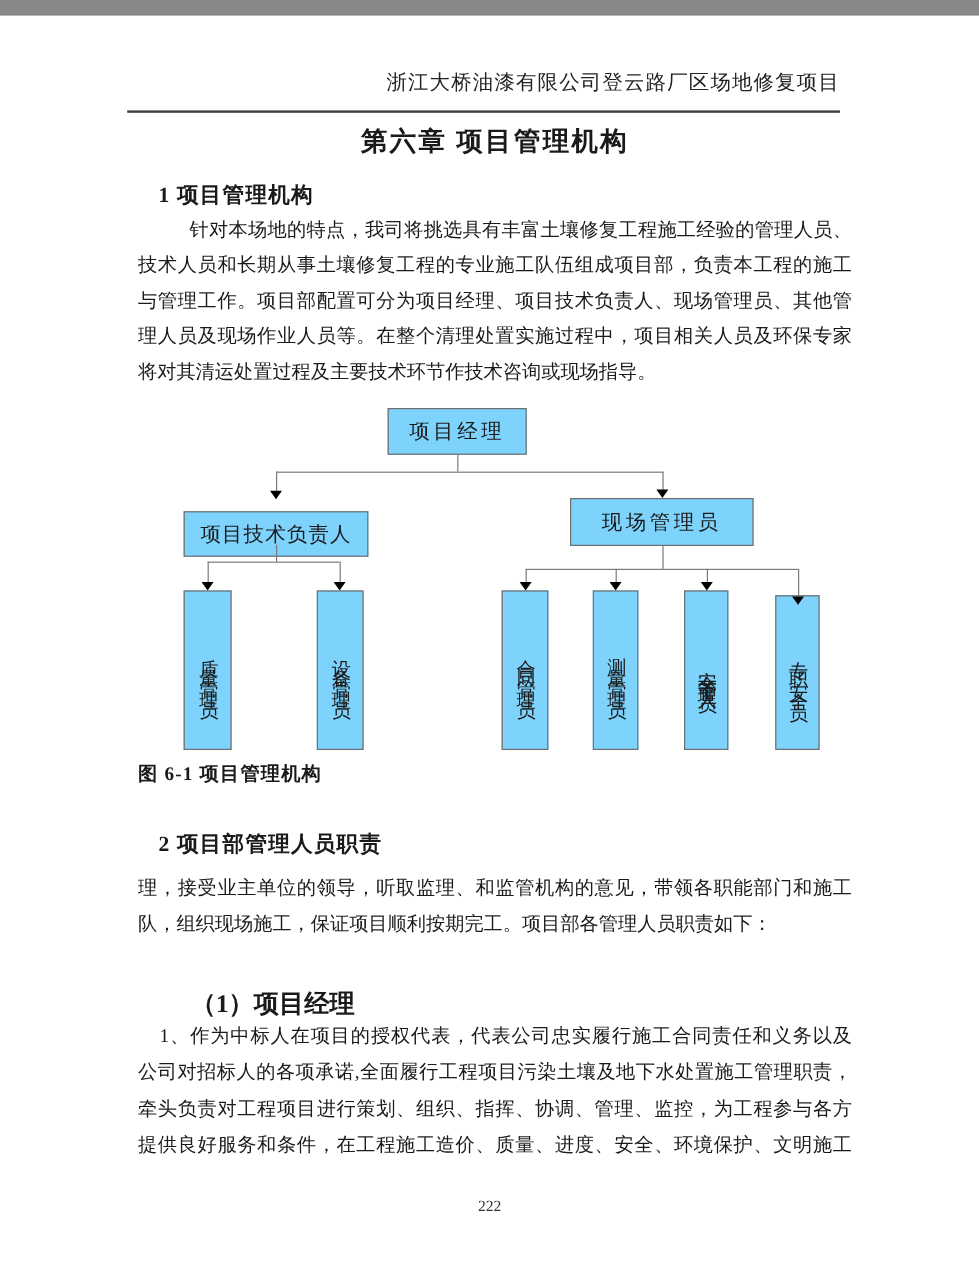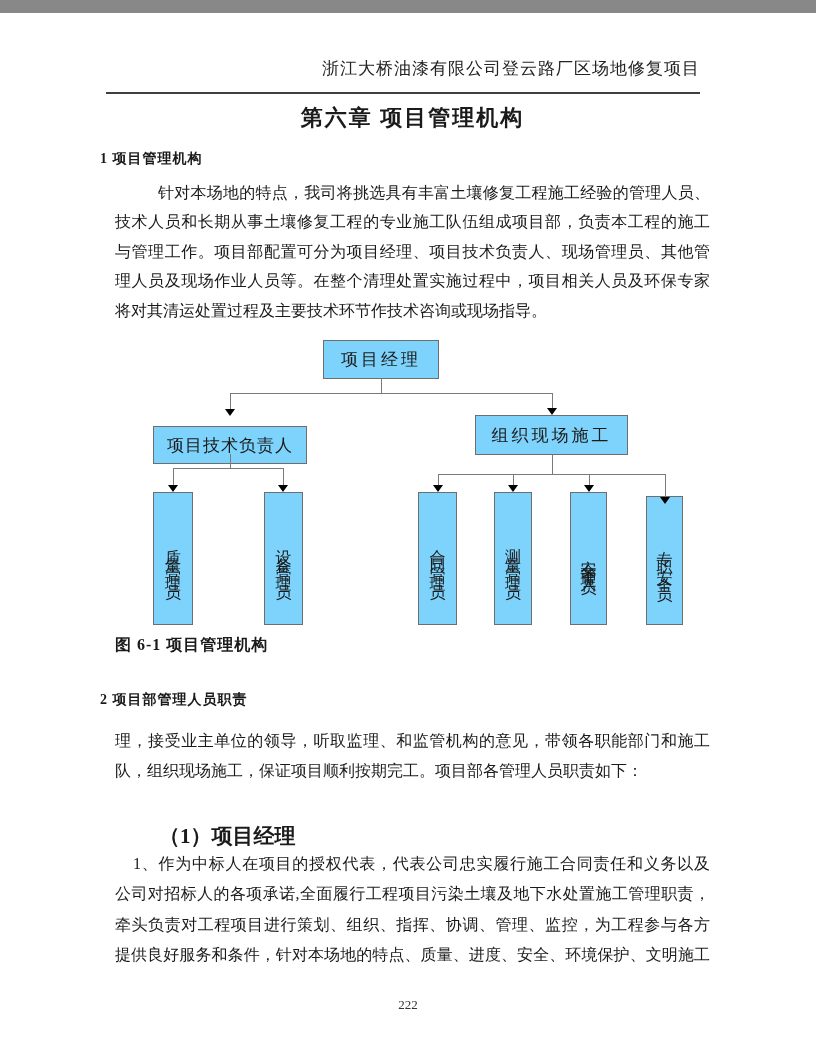--- a/index.html
+++ b/index.html
@@ -25,21 +25,21 @@
   }
   .header-rule{
     top:79px;left:106px;width:594px;height:2px;background:#3f3f3f;
   }
   
   .doc-title{
     top:90px;left:115px;width:595px;text-align:center;
     font-size:22px;font-weight:bold;letter-spacing:2px;
   }
   .sec-heading{
-    left:100px;font-size:14px;font-weight:bold;letter-spacing:1px;
+    left:132px;font-size:18px;font-weight:bold;letter-spacing:1px;
   }
   
   .para{left:115px;width:595px;font-size:16px;}
   .pline{
     text-align:justify;text-align-last:justify;
     overflow:hidden;white-space:nowrap;
   }
   .p1 .pline{height:29.4px;line-height:29.4px;}
   .p2 .pline{height:30px;line-height:30px;}
   .p3 .pline{height:30.4px;line-height:30.4px;}
@@ -99,21 +99,21 @@
     <div class="pline">技术人员和长期从事土壤修复工程的专业施工队伍组成项目部，负责本工程的施工</div>
     <div class="pline">与管理工作。项目部配置可分为项目经理、项目技术负责人、现场管理员、其他管</div>
     <div class="pline">理人员及现场作业人员等。在整个清理处置实施过程中，项目相关人员及环保专家</div>
     <div class="pline last">将对其清运处置过程及主要技术环节作技术咨询或现场指导。</div>
   </div>
 
   <div>
 
     <div class="obox hbox" style="left:323px;top:327px;width:116px;height:39px;">项目经理</div>
     <div class="obox hbox wide" style="left:153px;top:413px;width:154px;height:38px;">项目技术负责人</div>
-    <div class="obox hbox" style="left:475px;top:402px;width:153px;height:40px;">组织现场施工</div>
+    <div class="obox hbox" style="left:475px;top:402px;width:153px;height:40px;">现场管理员</div>
 
     <div class="obox" style="left:153px;top:479px;width:40px;height:133px;">
       <span class="vlabel">质量管理员</span>
     </div>
     <div class="obox" style="left:264px;top:479px;width:39px;height:133px;">
       <span class="vlabel">设备管理员</span>
     </div>
     <div class="obox" style="left:418px;top:479px;width:39px;height:133px;">
       <span class="vlabel">合同管理员</span>
     </div>
@@ -160,18 +160,18 @@
     <div class="pline">理，接受业主单位的领导，听取监理、和监管机构的意见，带领各职能部门和施工</div>
     <div class="pline last">队，组织现场施工，保证项目顺利按期完工。项目部各管理人员职责如下：</div>
   </div>
 
   <div class="abs subhead">（1）项目经理</div>
 
   <div class="abs para p3" style="top:836px;">
     <div class="pline ind18">1、作为中标人在项目的授权代表，代表公司忠实履行施工合同责任和义务以及</div>
     <div class="pline">公司对招标人的各项承诺,全面履行工程项目污染土壤及地下水处置施工管理职责，</div>
     <div class="pline">牵头负责对工程项目进行策划、组织、指挥、协调、管理、监控，为工程参与各方</div>
-    <div class="pline">提供良好服务和条件，针对本场地的特点、质量、进度、安全、环境保护、文明施工</div>
+    <div class="pline">提供良好服务和条件，在工程施工造价、质量、进度、安全、环境保护、文明施工</div>
   </div>
 
   <div class="abs page-num">222</div>
 
 </div>
 
 </body></html>

